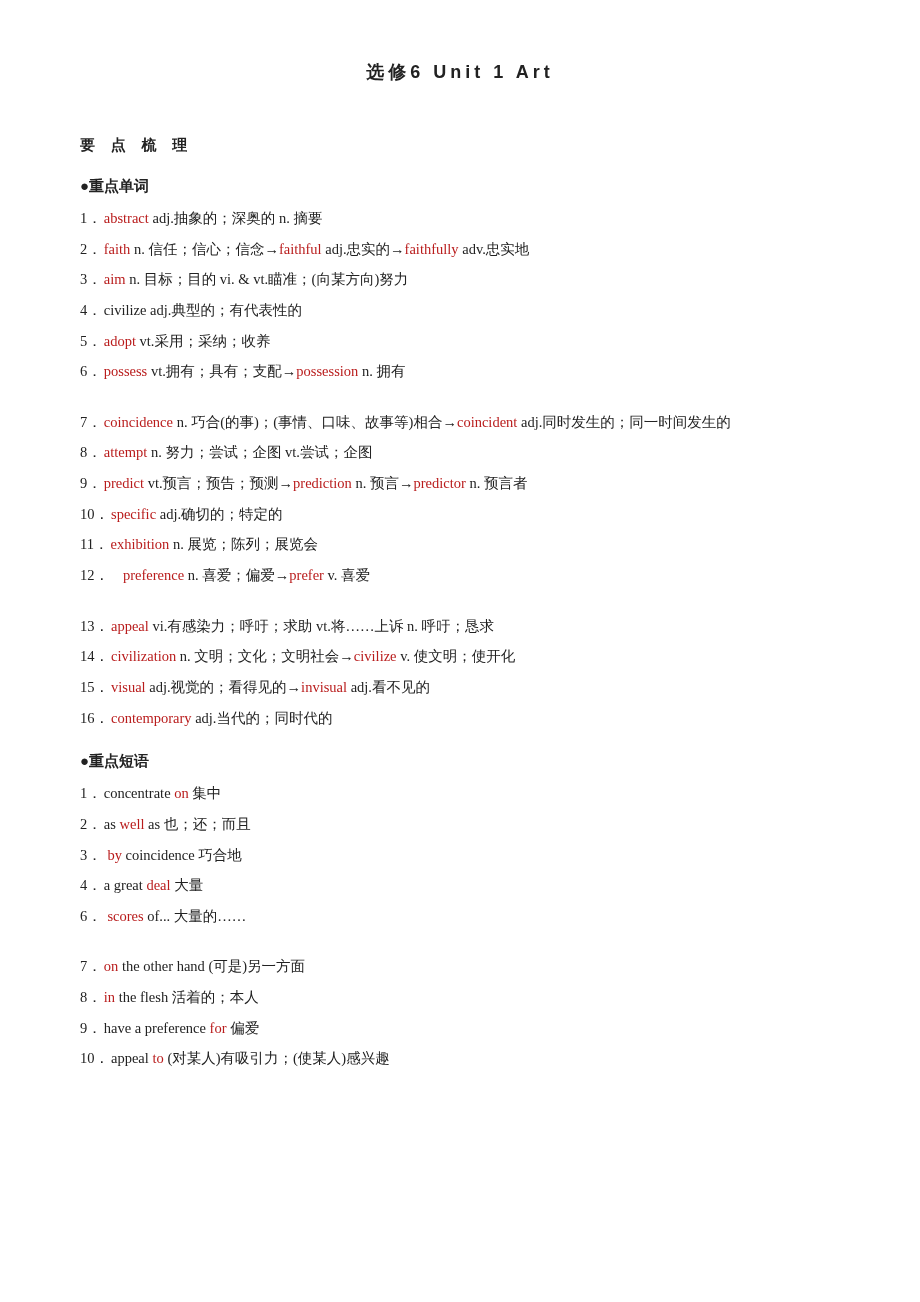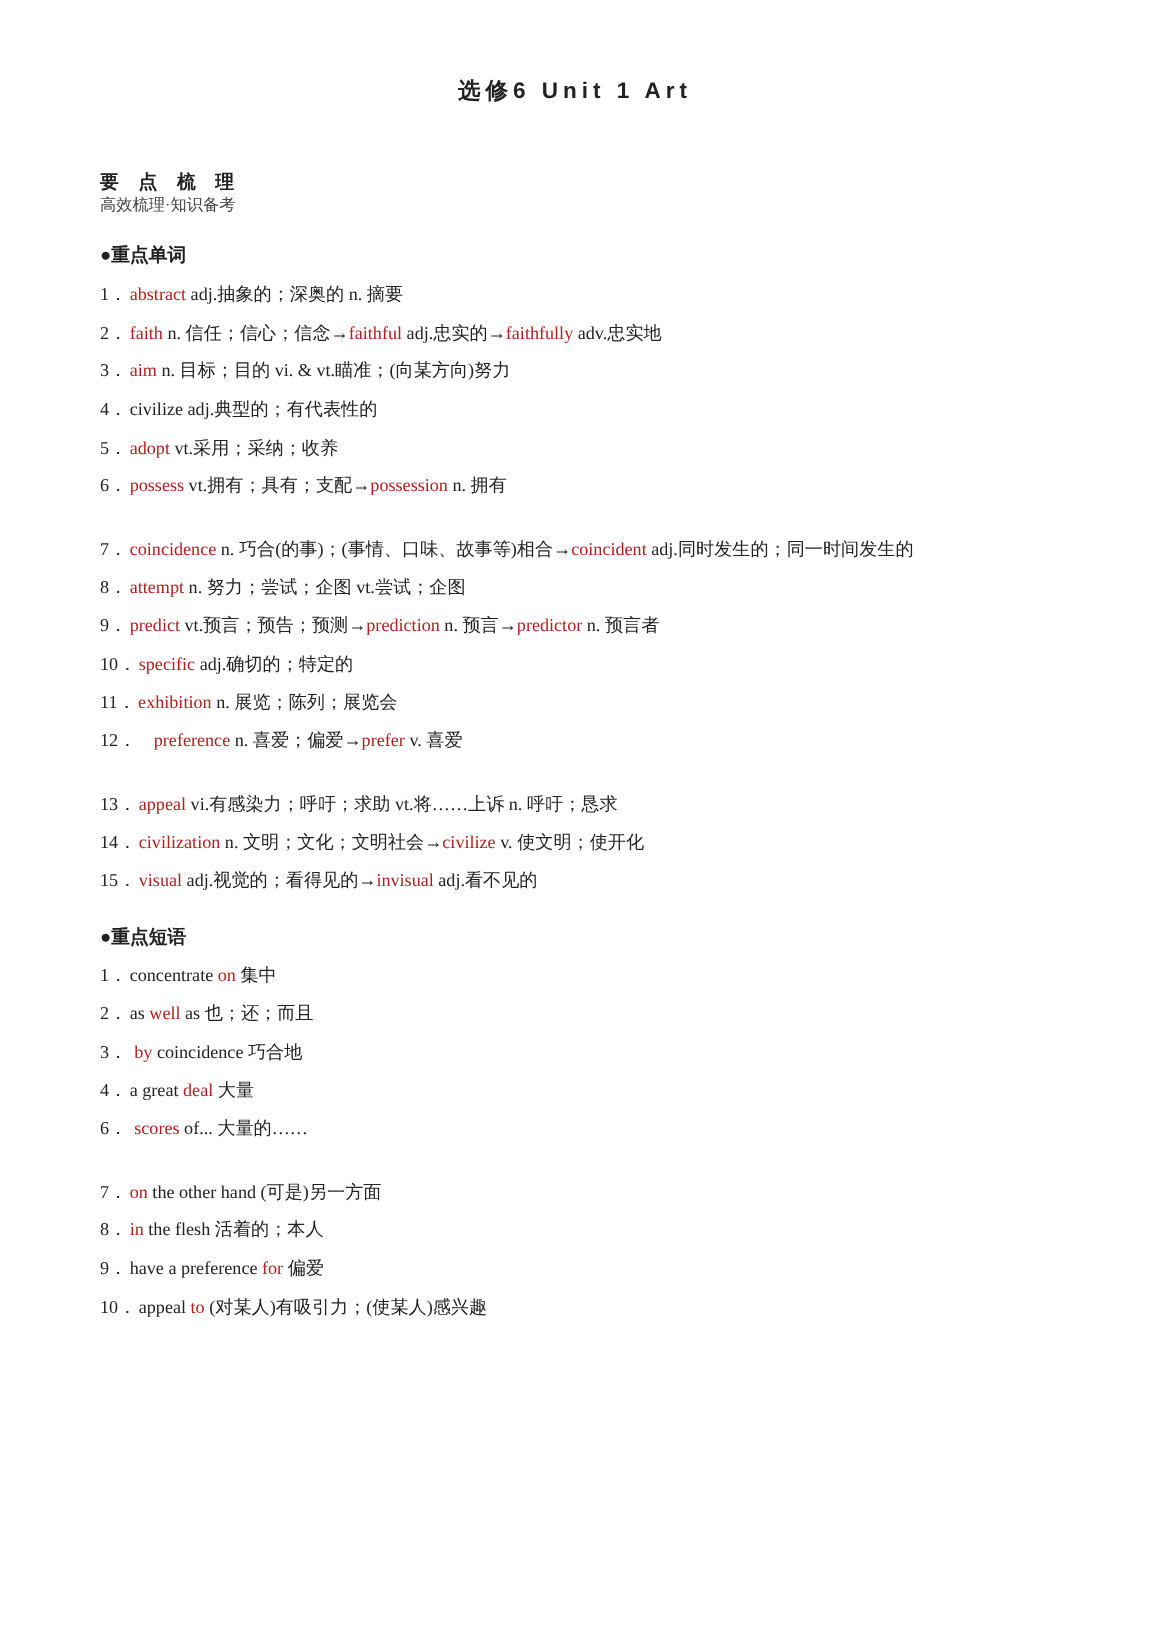--- a/index.html
+++ b/index.html
@@ -63,21 +63,20 @@
       cursor: pointer;
     }
   </style>
 </head>
 <body>
 
 <h1 class="page-title">选修6    Unit 1    Art</h1>
 
 <div class="section-header">
   <div class="section-header-title">要 点 梳 理</div>
-  <div class="section-header-sub">高效梳理·知识备考</div>
 </div>
 
 <div class="bullet-section">
   <div class="bullet-title">●重点单词</div>
   <ul class="vocab-list" id="vocab-list">
       <li><span style="margin-right:2px;">1．</span><a class="link">abstract</a><span> adj.抽象的；深奥的 n. 摘要</span></li>
       <li><span style="margin-right:2px;">2．</span><a class="link">faith</a><span> n. 信任；信心；信念→</span><a class="link">faithful</a><span> adj.忠实的→</span><a class="link">faithfully</a><span> adv.忠实地</span></li>
       <li><span style="margin-right:2px;">3．</span><a class="link">aim</a><span> n. 目标；目的 vi. &amp; vt.瞄准；(向某方向)努力</span></li>
       <li><span style="margin-right:2px;">4．</span><span>civilize</span><span> adj.典型的；有代表性的</span></li>
       <li><span style="margin-right:2px;">5．</span><a class="link">adopt</a><span> vt.采用；采纳；收养</span></li>
@@ -86,20 +85,21 @@
       <li><span style="margin-right:2px;">7．</span><a class="link">coincidence</a><span> n. 巧合(的事)；(事情、口味、故事等)相合→</span><a class="link">coincident</a><span> adj.同时发生的；同一时间发生的</span></li>
       <li><span style="margin-right:2px;">8．</span><a class="link">attempt</a><span> n. 努力；尝试；企图 vt.尝试；企图</span></li>
       <li><span style="margin-right:2px;">9．</span><a class="link">predict</a><span> vt.预言；预告；预测→</span><a class="link">prediction</a><span> n. 预言→</span><a class="link">predictor</a><span> n. 预言者</span></li>
       <li><span style="margin-right:2px;">10．</span><a class="link">specific</a><span> adj.确切的；特定的</span></li>
       <li><span style="margin-right:2px;">11．</span><a class="link">exhibition</a><span> n. 展览；陈列；展览会</span></li>
       <li><span style="margin-right:14px;">12．</span><a class="link">preference</a><span> n. 喜爱；偏爱→</span><a class="link">prefer</a><span> v. 喜爱</span></li>
       <li style="height: 14px;"></li>
       <li><span style="margin-right:2px;">13．</span><a class="link">appeal</a><span> vi.有感染力；呼吁；求助 vt.将……上诉 n. 呼吁；恳求</span></li>
       <li><span style="margin-right:2px;">14．</span><a class="link">civilization</a><span> n. 文明；文化；文明社会→</span><a class="link">civilize</a><span> v. 使文明；使开化</span></li>
       <li><span style="margin-right:2px;text-align:right;">15．</span><a class="link">visual</a><span> adj.视觉的；看得见的→</span><a class="link">invisual</a><span> adj.看不见的</span></li>
+      <li><span style="margin-right:2px;">16．</span><a class="link">contemporary</a><span> adj.当代的；同时代的</span></li>
     </ul>
 </div>
 
 <div class="bullet-section">
   <div class="bullet-title">●重点短语</div>
   <ul class="vocab-list" id="phrase-list">
       <li><span style="margin-right:2px;">1．</span><span>concentrate </span><a class="link">on</a><span>           集中</span></li>
       <li><span style="margin-right:2px;">2．</span><span>as </span><a class="link">well</a><span> as   也；还；而且</span></li>
       <li><span style="margin-right:2px;">3．</span><span> </span><a class="link">by</a><span> coincidence   巧合地</span></li>
       <li><span style="margin-right:2px;">4．</span><span>a great </span><a class="link">deal</a><span>   大量</span></li>

